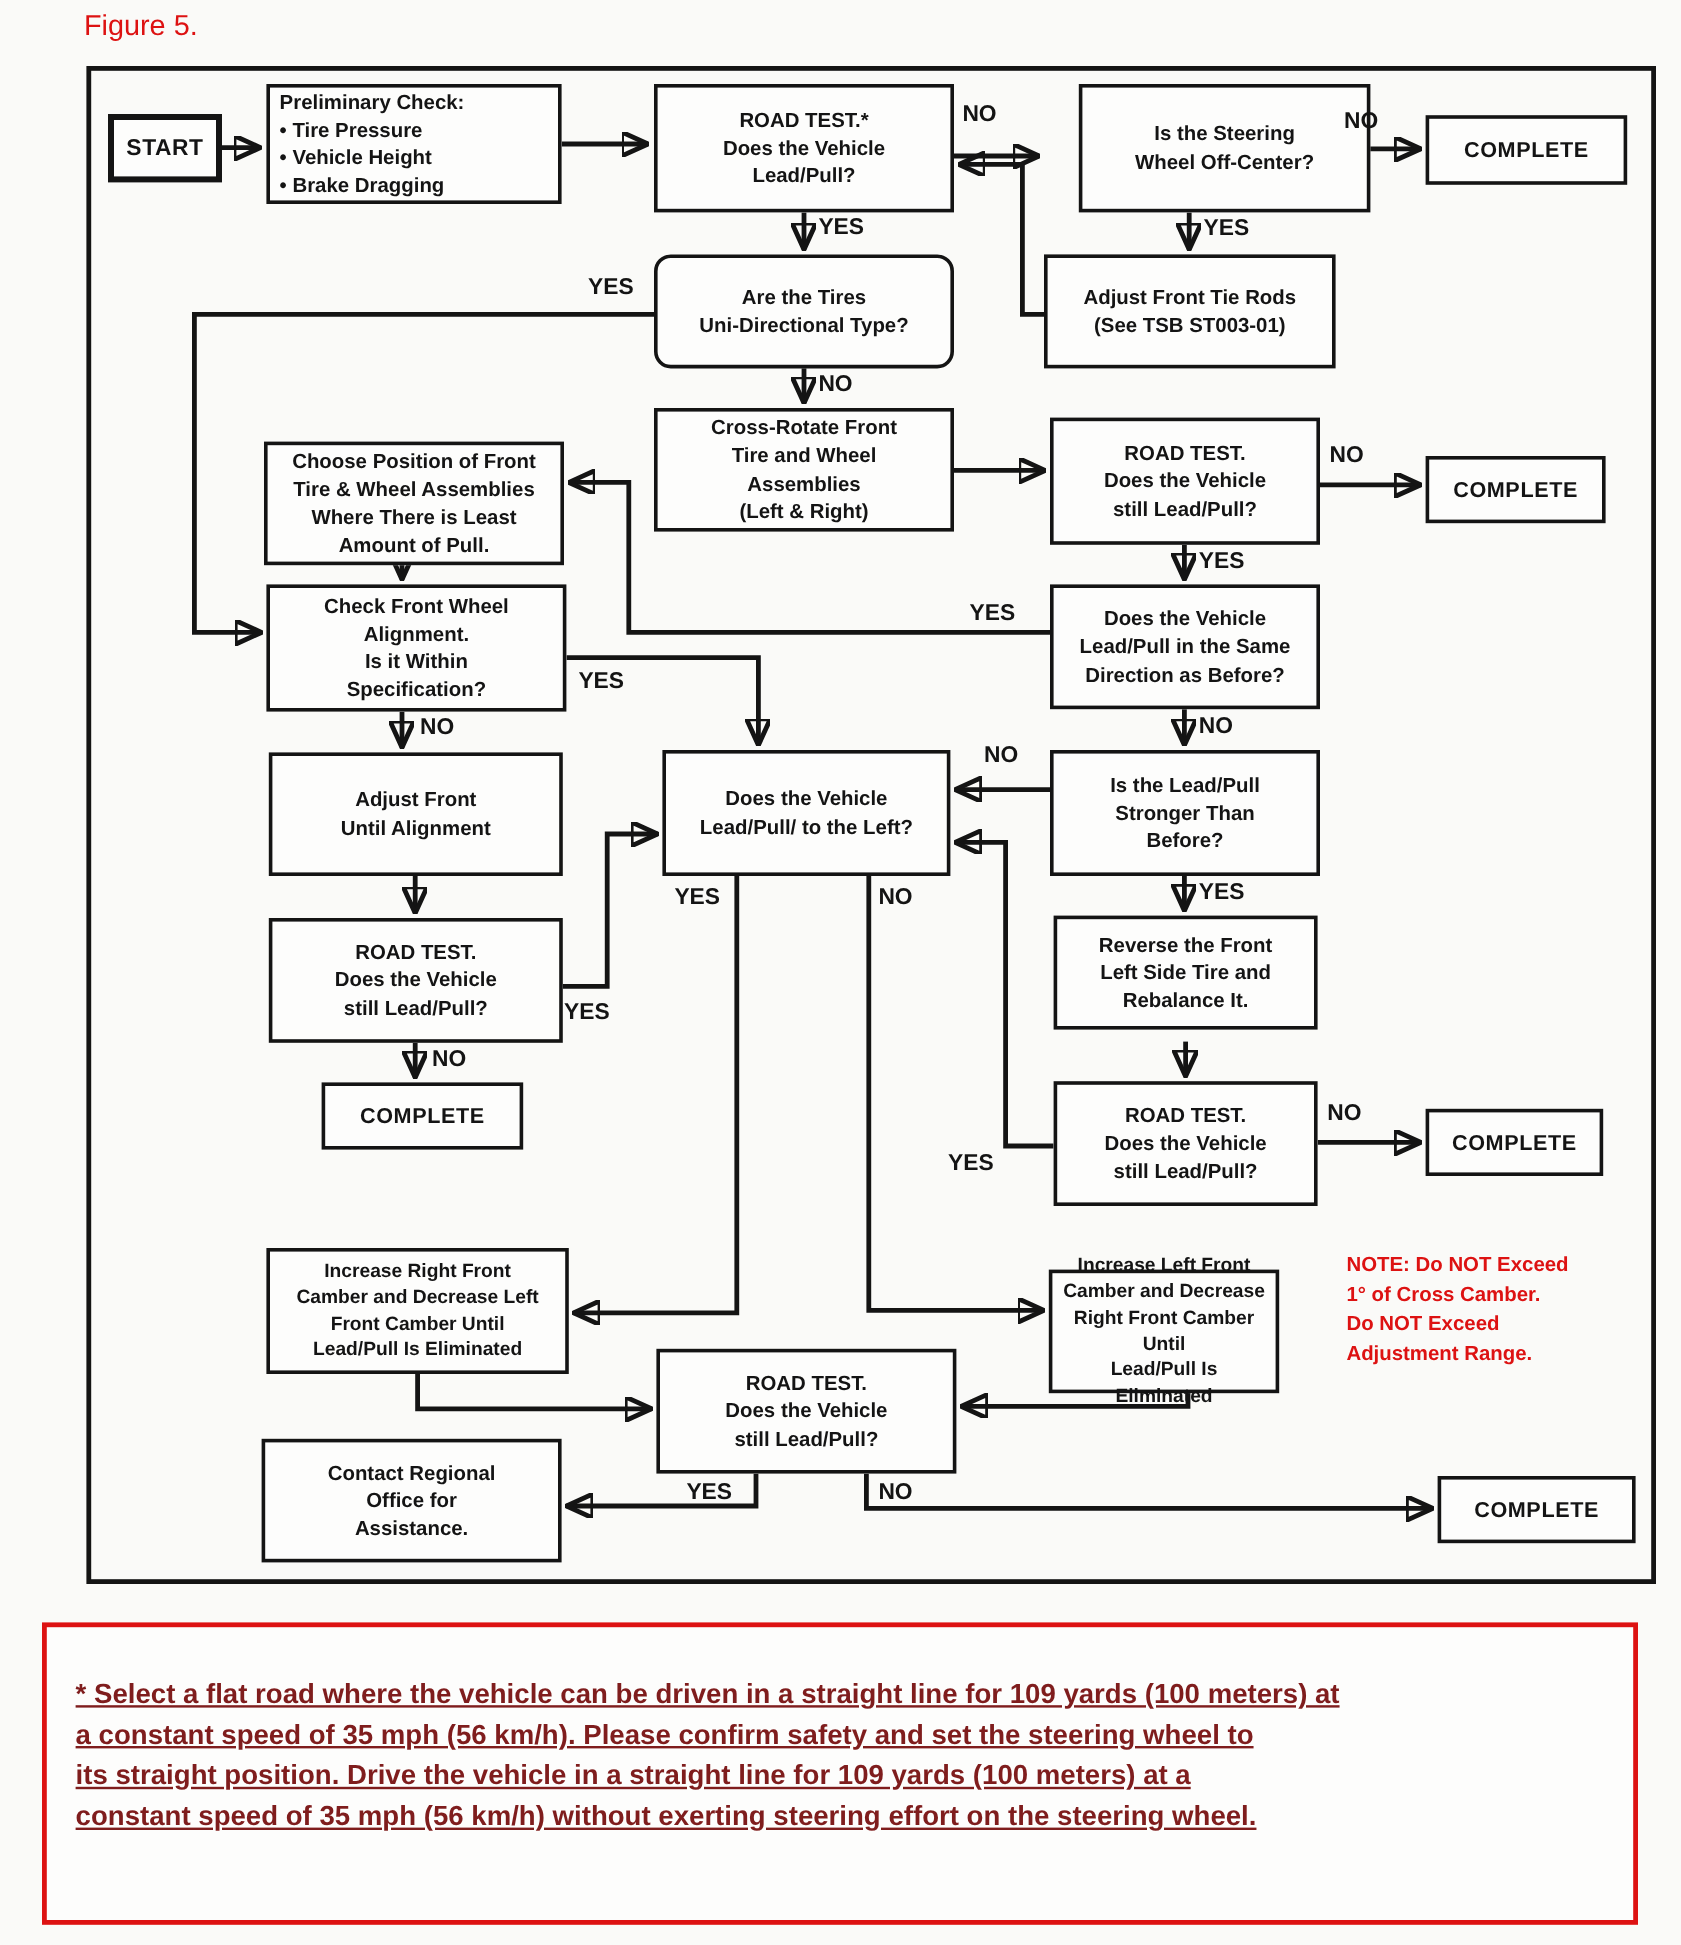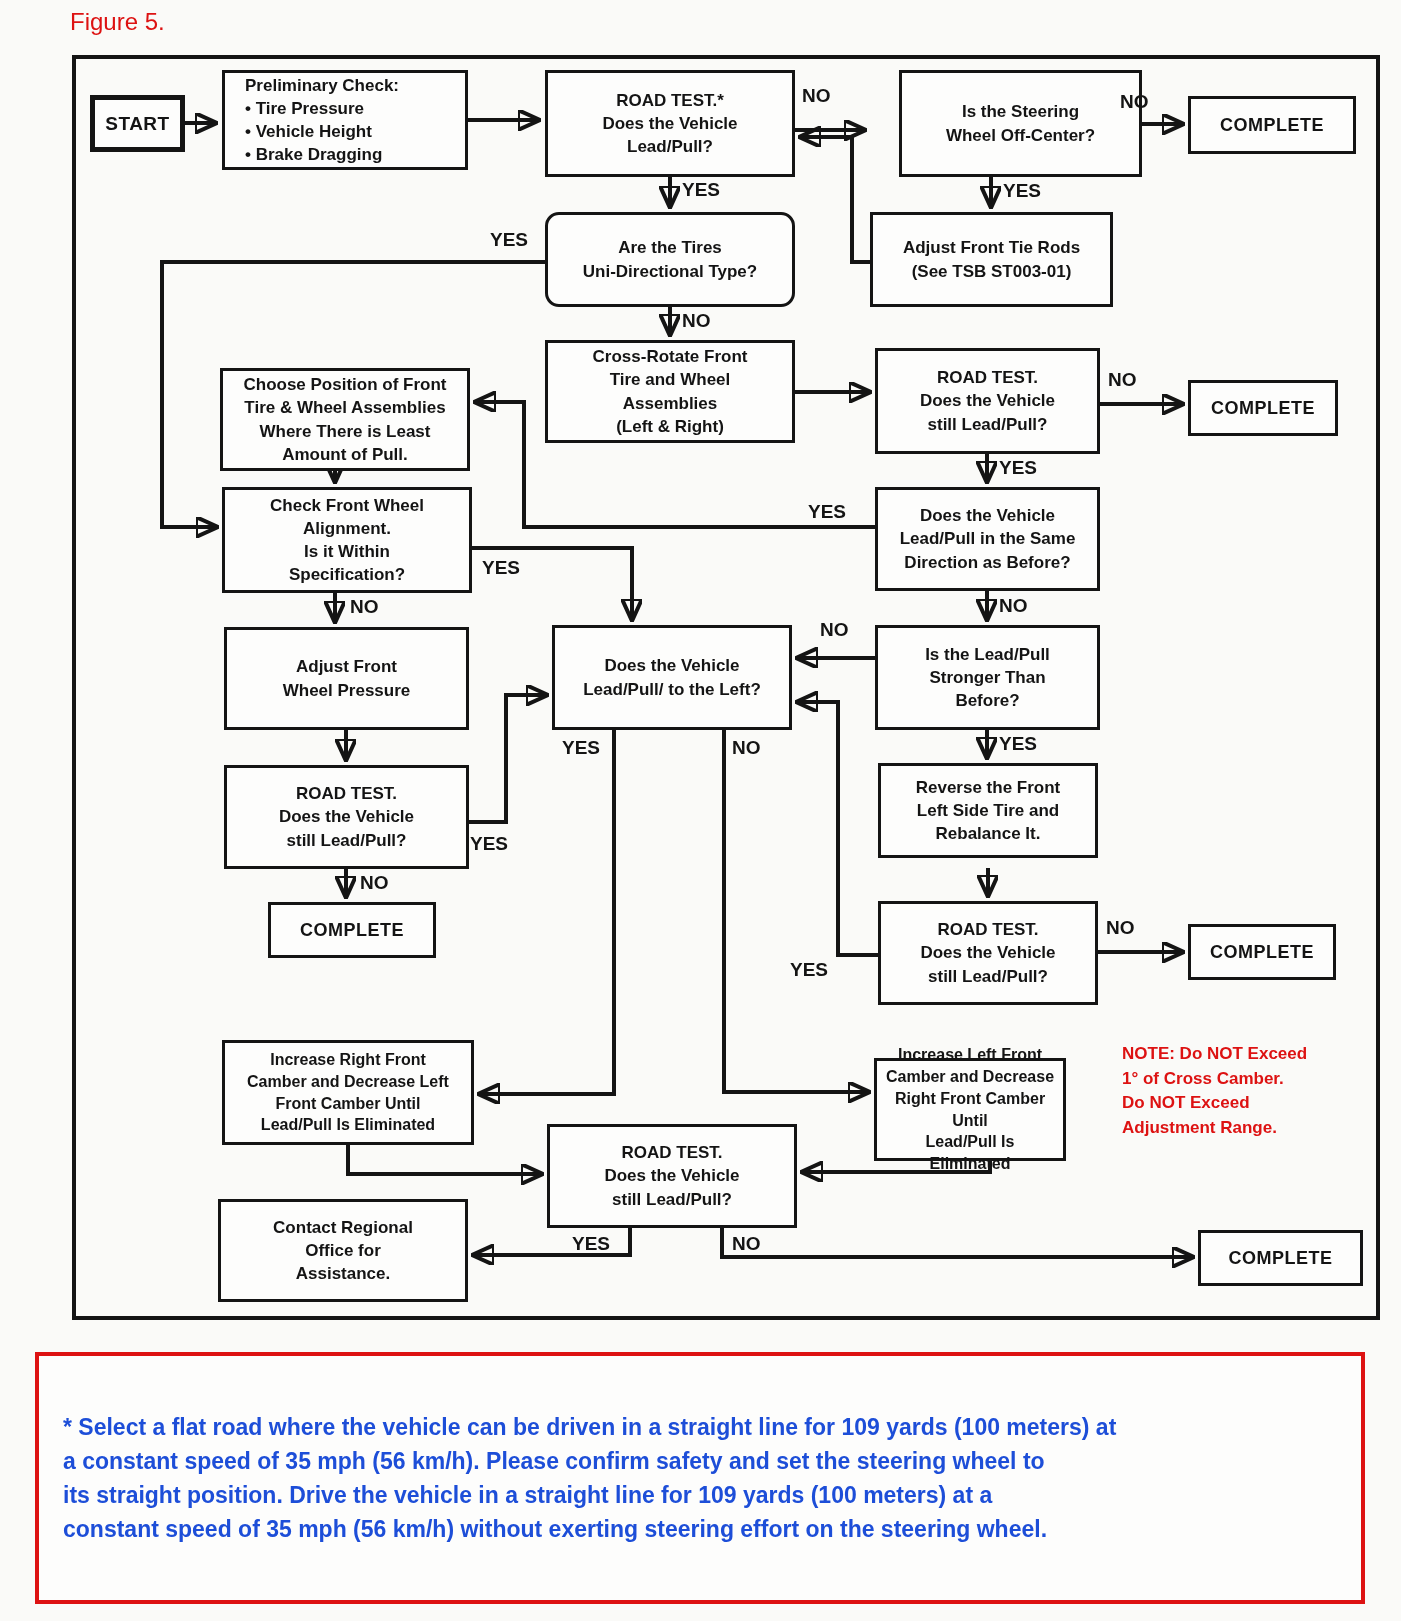--- a/index.html
+++ b/index.html
@@ -19,35 +19,36 @@
     position:absolute;left:70px;top:8px;
     font-size:24px;font-weight:400;color:var(--red);
   }
   .outer-border{
     position:absolute;left:72px;top:55px;width:1308px;height:1265px;
     border:4px solid var(--black);
   }
   .footnote{
     position:absolute;left:35px;top:1352px;width:1330px;height:252px;
     border:4px solid var(--red);background:#fdfdfc;
-    padding:20px 24px;
-    font-size:23px;font-weight:700;line-height:1.48;color:#1d4ed8;
+    padding:4px 24px;
+    font-size:23px;font-weight:700;line-height:1.48;color:#7f1d1d;
     white-space:pre-line;
+    text-decoration:underline;
   }
   .footnote .bullets{margin-top:26px;}
   .box{
     position:absolute;border:3px solid var(--black);background:#fdfdfc;
     display:flex;align-items:center;justify-content:center;
     text-align:center;font-weight:700;font-size:17px;line-height:1.36;
     white-space:pre-line;padding:4px 6px;
   }
   .box.small-text{font-size:16px;}
   .box.start{border-width:5px;font-size:19px;letter-spacing:.5px;}
   .box.complete{font-size:18px;letter-spacing:.5px;}
-  .box.left-align{text-align:left;justify-content:flex-start;padding-left:20px;}
+  .box.left-align{text-align:left;justify-content:flex-start;padding-left:8px;}
   .note-text{
     position:absolute;border:none;background:transparent;
     font-weight:700;font-size:17px;line-height:1.45;color:var(--red);
     white-space:pre-line;text-align:left;
   }
   .lbl{
     position:absolute;font-size:19px;font-weight:700;color:var(--black);
     line-height:1;
   }
   svg.wires{position:absolute;left:0;top:0;pointer-events:none;}
@@ -127,21 +128,21 @@
 still Lead/Pull?</div>
 <div class="box complete" style="left:1188px;top:380px;width:150px;height:56px;">COMPLETE</div>
 <div class="box" style="left:875px;top:487px;width:225px;height:104px;">Does the Vehicle
 Lead/Pull in the Same
 Direction as Before?</div>
 <div class="box" style="left:222px;top:487px;width:250px;height:106px;">Check Front Wheel
 Alignment.
 Is it Within
 Specification?</div>
 <div class="box" style="left:224px;top:627px;width:245px;height:103px;">Adjust Front
-Wheel Pressure</div>
+Until Alignment</div>
 <div class="box" style="left:224px;top:765px;width:245px;height:104px;">ROAD TEST.
 Does the Vehicle
 still Lead/Pull?</div>
 <div class="box complete" style="left:268px;top:902px;width:168px;height:56px;">COMPLETE</div>
 <div class="box" style="left:552px;top:625px;width:240px;height:105px;">Does the Vehicle
 Lead/Pull/ to the Left?</div>
 <div class="box" style="left:875px;top:625px;width:225px;height:105px;">Is the Lead/Pull
 Stronger Than
 Before?</div>
 <div class="box" style="left:878px;top:763px;width:220px;height:95px;">Reverse the Front

